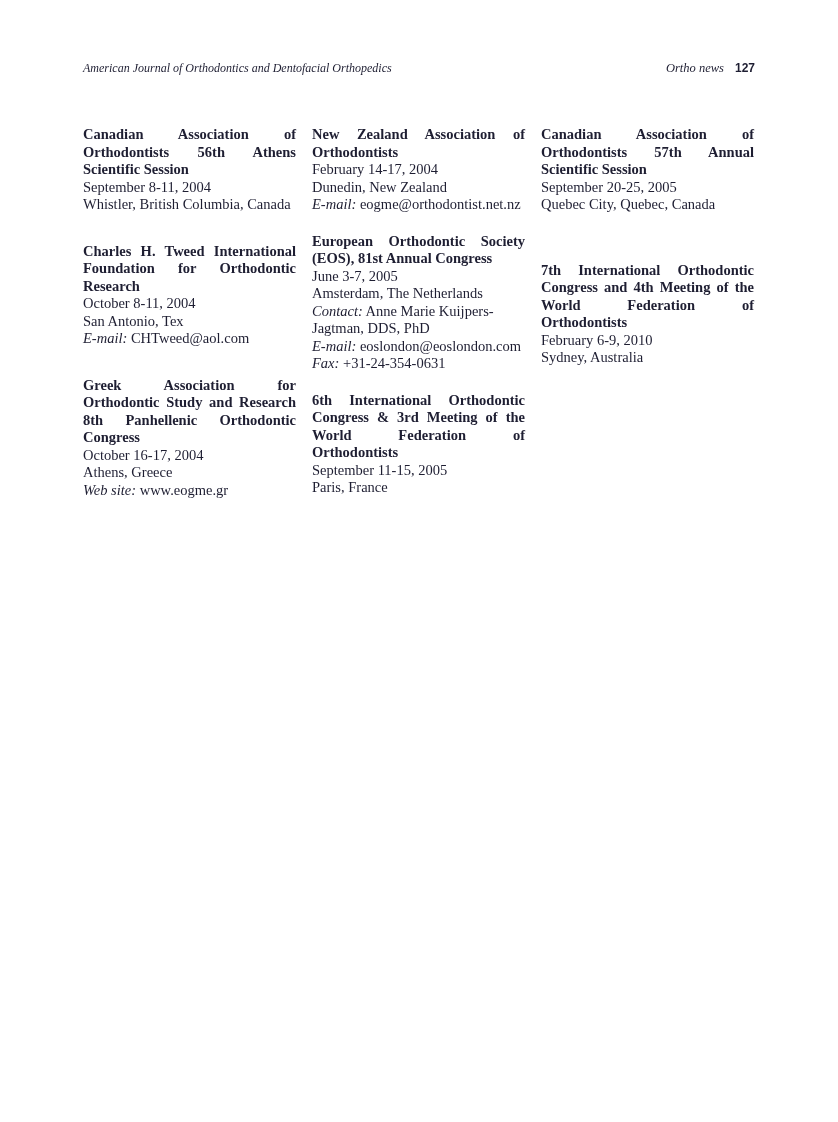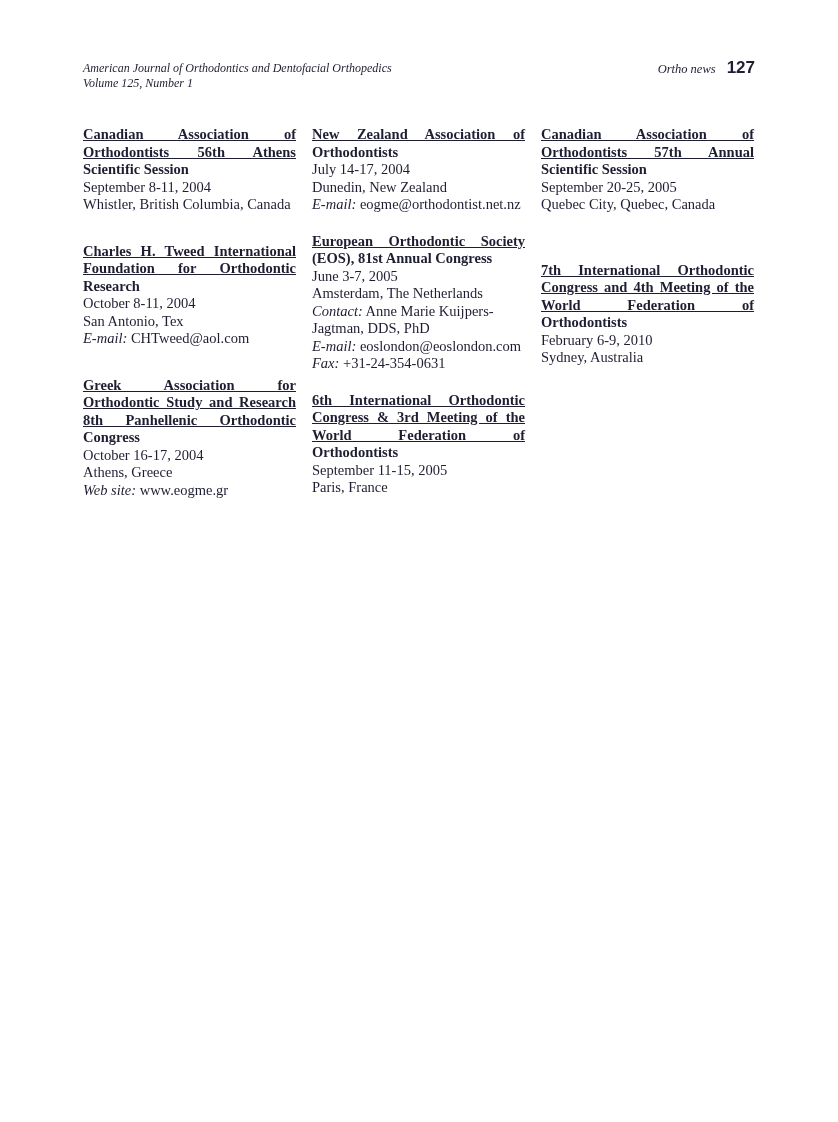--- a/index.html
+++ b/index.html
@@ -29,54 +29,53 @@
   }
   .runhead-right {
     white-space: nowrap;
     font-size: 12.5px;
     line-height: 14.5px;
   }
   .section-title { font-style: italic; margin-left: 41px; }
   .folio {
     font-family: "Liberation Sans", sans-serif;
     font-weight: bold;
-    font-size: 17px;
+    font-size: 12px;
     margin-left: 11px;
   }
   
   .columns {
     position: absolute;
     left: 83px;
     top: 126px;
     display: flex;
     gap: 16px;
   }
   .col { width: 213px; flex: 0 0 213px; }
   .entry {
     font-size: 14.5px;
     line-height: 17.5px;
     margin-bottom: 29px;
   }
   
   .col-2 .entry { margin-bottom: 19px; }
   .col-3 .entry-0 { margin-bottom: 48px; }
   .title-line { font-weight: bold; }
-  .title-line.just { text-align: justify; text-align-last: justify; text-decoration: underline; }
+  .title-line.just { text-align: justify; text-align-last: justify; }
   .detail-line { font-weight: normal; }
   .detail-label { font-style: italic; }
 </style>
 </head>
 <body>
 
 <div class="page">
 
   <div class="runhead">
     <div class="runhead-left">
       <div>American Journal of Orthodontics and Dentofacial Orthopedics</div>
-      <div>Volume 125, Number 1</div>
     </div>
     <div class="runhead-right">
       <span class="section-title">Ortho news</span><span class="folio">127</span>
     </div>
   </div>
 
   <div class="columns">
       <div class="col col-1">
         <article class="entry entry-0">
           <div class="title-line just">Canadian Association of</div>
@@ -100,21 +99,21 @@
           <div class="title-line">Congress</div>
           <div class="detail-line"><span>October 16-17, 2004</span></div>
           <div class="detail-line"><span>Athens, Greece</span></div>
           <div class="detail-line"><span class="detail-label">Web site:</span> <span>www.eogme.gr</span></div>
         </article>
       </div>
       <div class="col col-2">
         <article class="entry entry-0">
           <div class="title-line just">New Zealand Association of</div>
           <div class="title-line">Orthodontists</div>
-          <div class="detail-line"><span>July 14-17, 2004</span></div>
+          <div class="detail-line"><span>February 14-17, 2004</span></div>
           <div class="detail-line"><span>Dunedin, New Zealand</span></div>
           <div class="detail-line"><span class="detail-label">E-mail:</span> <span>eogme@orthodontist.net.nz</span></div>
         </article>
         <article class="entry entry-1">
           <div class="title-line just">European Orthodontic Society</div>
           <div class="title-line">(EOS), 81st Annual Congress</div>
           <div class="detail-line"><span>June 3-7, 2005</span></div>
           <div class="detail-line"><span>Amsterdam, The Netherlands</span></div>
           <div class="detail-line"><span class="detail-label">Contact:</span> <span>Anne Marie Kuijpers-</span></div>
           <div class="detail-line"><span>Jagtman, DDS, PhD</span></div>

